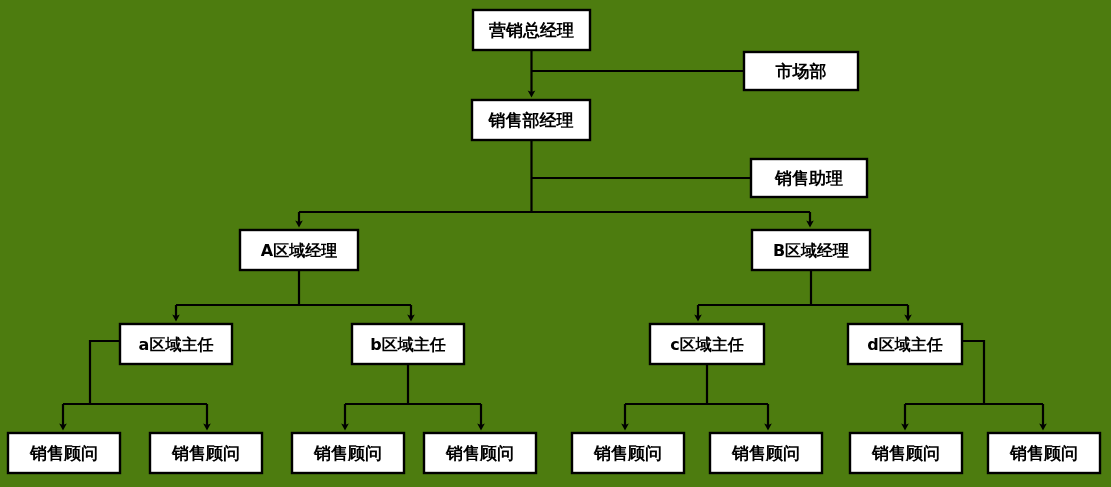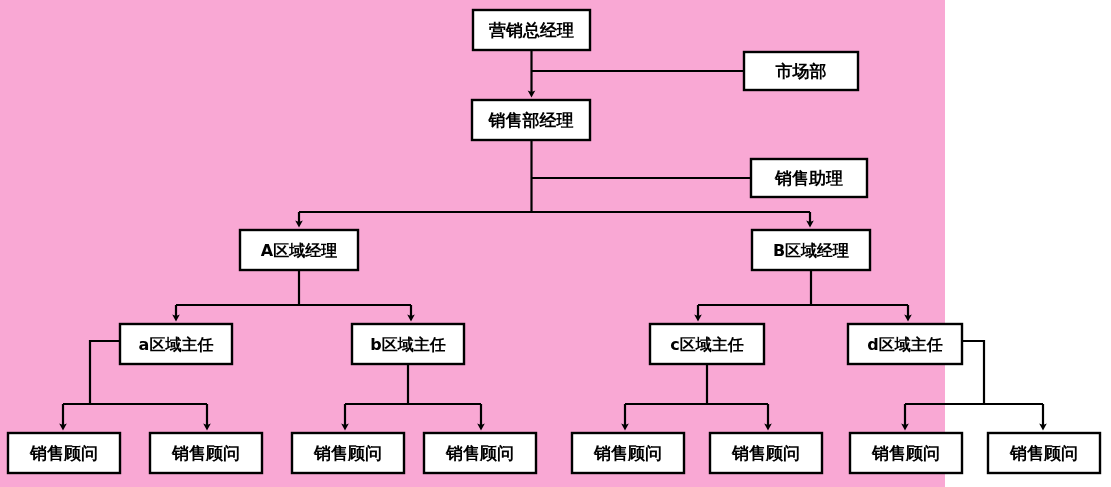--- a/index.html
+++ b/index.html
@@ -8,23 +8,23 @@
     background: #ffffff;
   }
   body {
     width: 1111px;
     height: 487px;
     overflow: hidden;
     font-family: "DejaVu Sans", "Liberation Sans", sans-serif;
   }
   #chart-root {
     position: relative;
-    width: 945px;
+    width: 1111px;
     height: 487px;
-    background: #f9a8d4;
+    background: #4d7c0f;
   }
   svg.org-canvas {
     position: absolute;
     top: 0;
     left: 0;
     width: 1111px;
     height: 487px;
     display: block;
   }
   .node-box {

